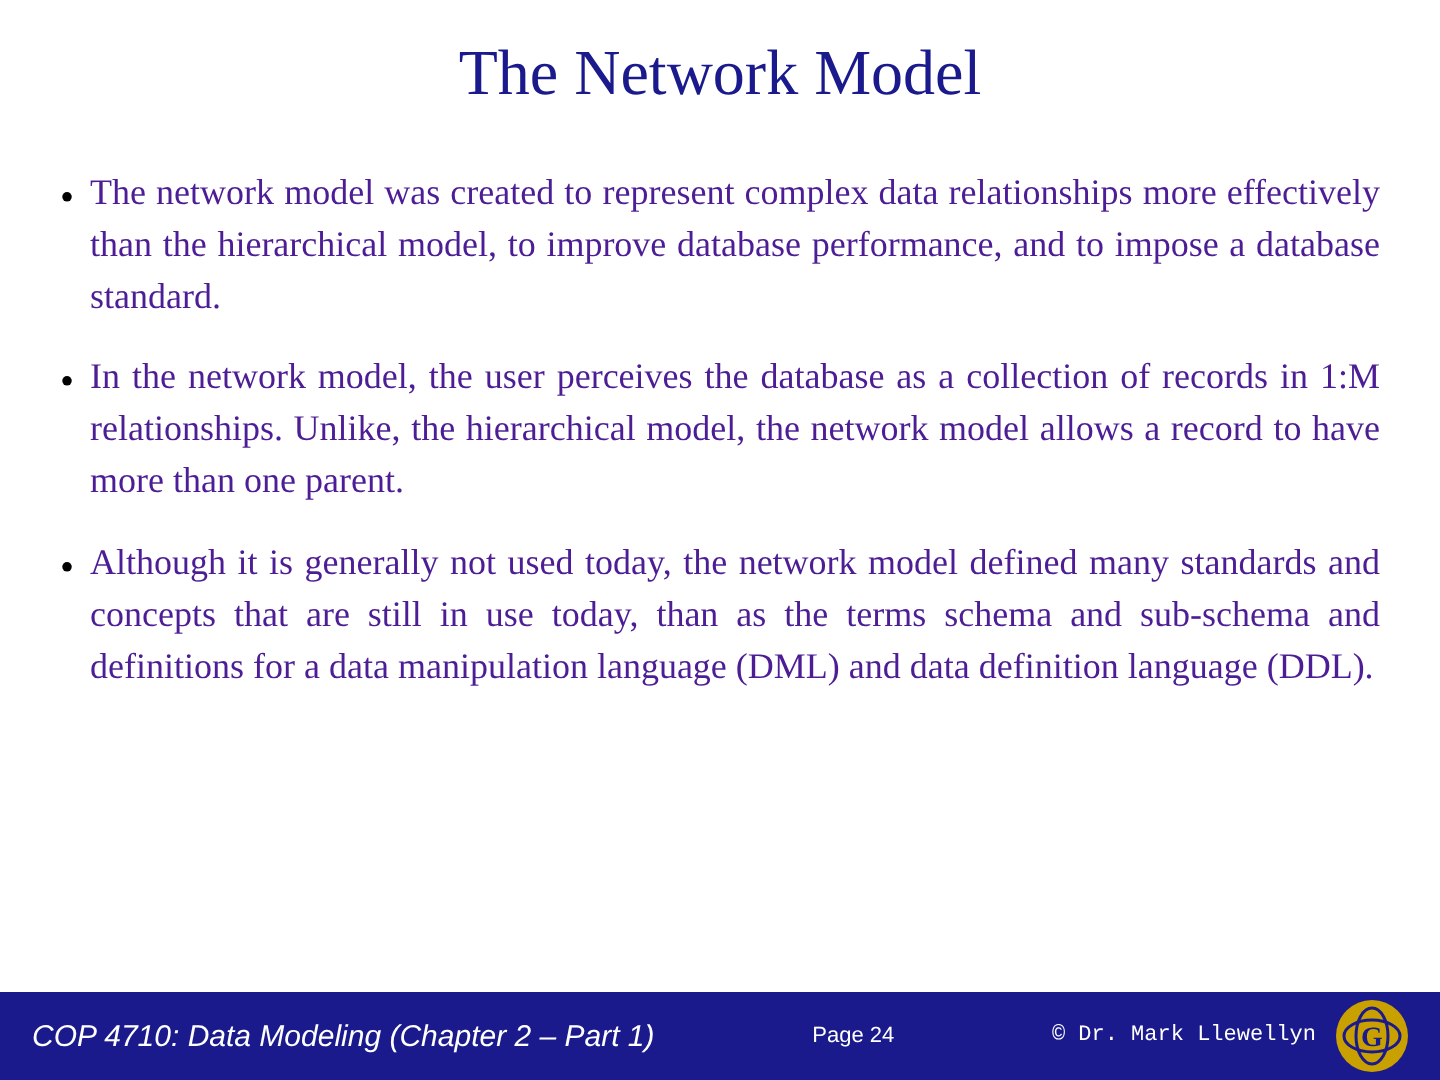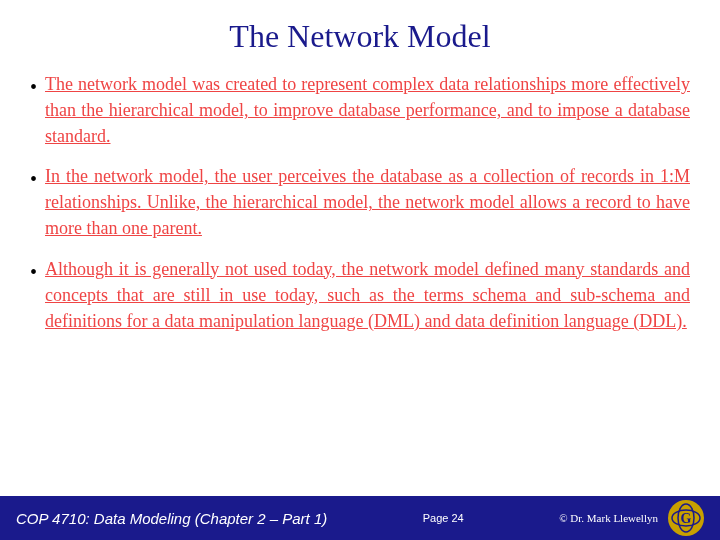--- a/index.html
+++ b/index.html
@@ -30,45 +30,44 @@
       padding: 10px 30px 10px 30px;
       display: flex;
       flex-direction: column;
     }
 
     .slide-title {
       text-align: center;
       font-size: 32px;
       font-weight: normal;
       color: #1a1a8c;
-      margin-bottom: 16px;
+      margin-bottom: 28px;
       margin-top: 8px;
     }
 
     .bullet-section {
       margin-bottom: 14px;
       display: flex;
       align-items: flex-start;
       gap: 8px;
     }
 
     .bullet {
       font-size: 20px;
       color: #000000;
       line-height: 1.4;
       margin-top: 2px;
       flex-shrink: 0;
     }
 
     .bullet-text {
       font-size: 18px;
-      color: #ef4444;
+      color: #4c1d95;
       line-height: 1.45;
       text-align: justify;
-      text-decoration: underline;
     }
 
     .footer {
       background: #1a1a8c;
       height: 44px;
       display: flex;
       align-items: center;
       padding: 0 16px;
       justify-content: space-between;
       flex-shrink: 0;
@@ -83,21 +82,21 @@
 
     .footer-center {
       color: #ffffff;
       font-size: 11px;
       font-family: Arial, sans-serif;
     }
 
     .footer-right {
       color: #ffffff;
       font-size: 11px;
-      font-family: Liberation Serif, serif;
+      font-family: Liberation Mono, monospace;
     }
 
     .footer-logo {
       width: 36px;
       height: 36px;
       background: #c8a000;
       border-radius: 50%;
       display: flex;
       align-items: center;
       justify-content: center;
@@ -124,21 +123,21 @@
       <p class="bullet-text">The network model was created to represent complex data relationships more effectively than the hierarchical model, to improve database performance, and to impose a database standard.</p>
     </div>
 
     <div class="bullet-section">
       <span class="bullet">•</span>
       <p class="bullet-text">In the network model, the user perceives the database as a collection of records in 1:M relationships.  Unlike, the hierarchical model, the network model allows a record to have more than one parent.</p>
     </div>
 
     <div class="bullet-section">
       <span class="bullet">•</span>
-      <p class="bullet-text">Although it is generally not used today, the network model defined many standards and concepts that are still in use today, such as the terms schema and sub-schema and definitions for a data manipulation language (DML) and data definition language (DDL).</p>
+      <p class="bullet-text">Although it is generally not used today, the network model defined many standards and concepts that are still in use today, than as the terms schema and sub-schema and definitions for a data manipulation language (DML) and data definition language (DDL).</p>
     </div>
   </div>
 
   <div class="footer">
     <span class="footer-left">COP 4710: Data Modeling (Chapter 2 – Part 1)</span>
     <span class="footer-center">Page 24</span>
     <div class="footer-right-group">
       <span class="footer-right">© Dr. Mark Llewellyn</span>
       <div class="footer-logo">
         <svg width="30" height="30" viewBox="0 0 30 30" xmlns="http://www.w3.org/2000/svg">

